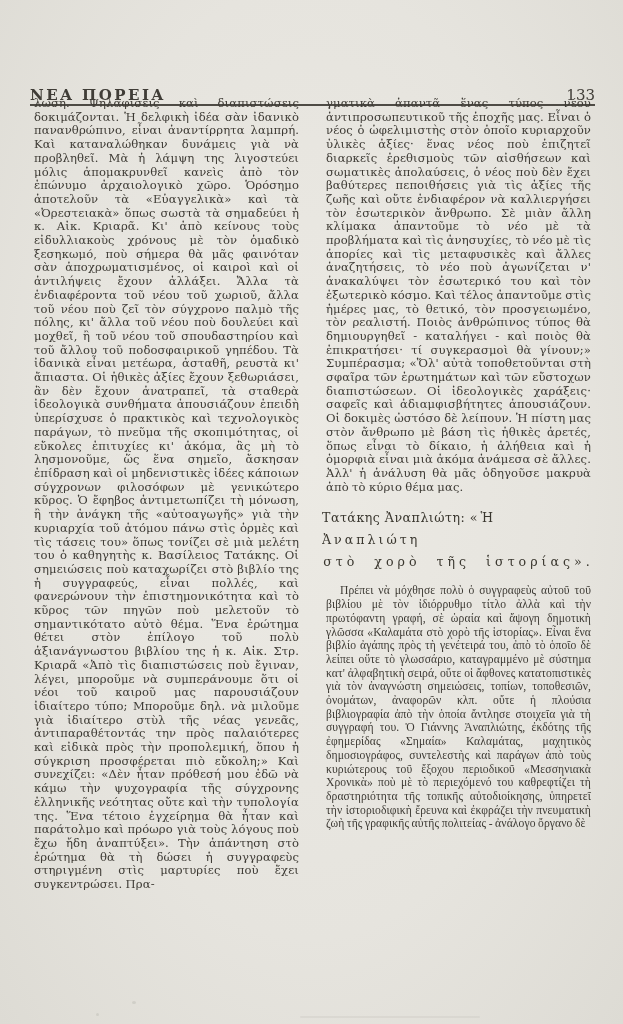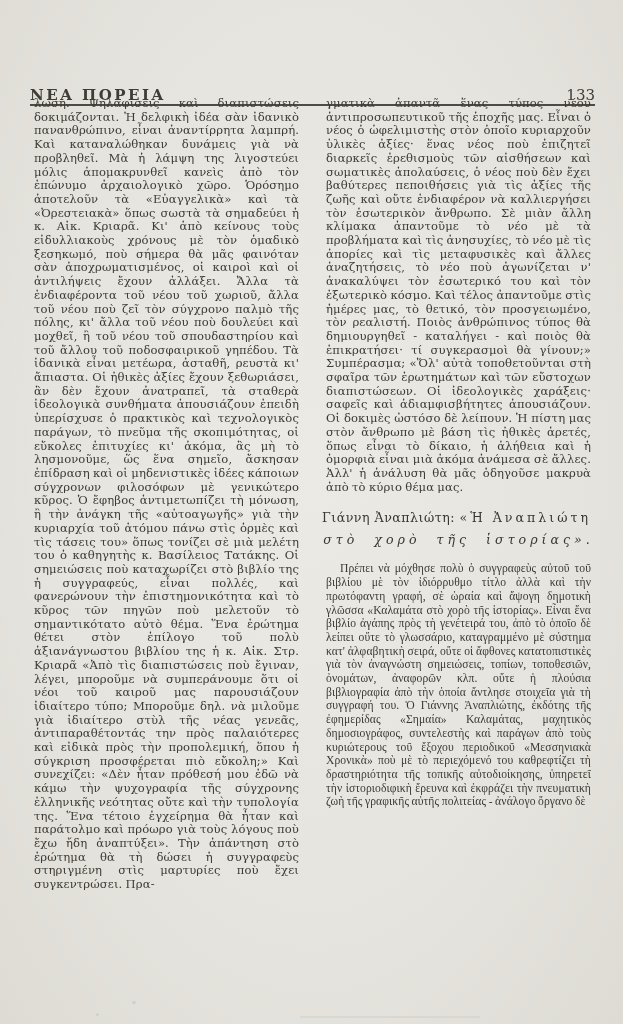--- a/index.html
+++ b/index.html
@@ -75,21 +75,20 @@
     letter-spacing: 0.5px;
   }
   .review-heading .title-part {
     letter-spacing: 3px;
   }
   .review-heading .title-line2 {
     display: block;
     text-align: center;
     letter-spacing: 4px;
     word-spacing: 8px;
-    font-style: italic;
   }
   .indented {
     text-indent: 14px;
     font-family: Liberation Serif, serif;
   }
   .scan-artifact {
     position: absolute;
     background: #c9c7c0;
     border-radius: 50%;
     opacity: 0.7;
@@ -111,21 +110,21 @@
   <div class="columns">
 
     <div class="col">
       <p class="body-text">λωση. Ψηλαφίσεις καὶ διαπιστώσεις δοκιμάζονται. Ἡ δελφικὴ ἰδέα σὰν ἰδανικὸ πανανθρώπινο, εἶναι ἀναντίρρητα λαμπρή. Καὶ καταναλώθηκαν δυνάμεις γιὰ νὰ προβληθεῖ. Μὰ ἡ λάμψη της λιγοστεύει μόλις ἀπομακρυνθεῖ κανεὶς ἀπὸ τὸν ἐπώνυμο ἀρχαιολογικὸ χῶρο. Ὁρόσημο ἀποτελοῦν τὰ «Εὐαγγελικὰ» καὶ τὰ «Ὀρεστειακὰ» ὅπως σωστὰ τὰ σημαδεύει ἡ κ. Αἰκ. Κριαρᾶ. Κι' ἀπὸ κείνους τοὺς εἰδυλλιακοὺς χρόνους μὲ τὸν ὁμαδικὸ ξεσηκωμό, ποὺ σήμερα θὰ μᾶς φαινόταν σὰν ἀποχρωματισμένος, οἱ καιροὶ καὶ οἱ ἀντιλήψεις ἔχουν ἀλλάξει. Ἄλλα τὰ ἐνδιαφέροντα τοῦ νέου τοῦ χωριοῦ, ἄλλα τοῦ νέου ποὺ ζεῖ τὸν σύγχρονο παλμὸ τῆς πόλης, κι' ἄλλα τοῦ νέου ποὺ δουλεύει καὶ μοχθεῖ, ἢ τοῦ νέου τοῦ σπουδαστηρίου καὶ τοῦ ἄλλου τοῦ ποδοσφαιρικοῦ γηπέδου. Τὰ ἰδανικὰ εἶναι μετέωρα, ἀσταθῆ, ρευστὰ κι' ἄπιαστα. Οἱ ἠθικὲς ἀξίες ἔχουν ξεθωριάσει, ἂν δὲν ἔχουν ἀνατραπεῖ, τὰ σταθερὰ ἰδεολογικὰ συνθήματα ἀπουσιάζουν ἐπειδὴ ὑπερίσχυσε ὁ πρακτικὸς καὶ τεχνολογικὸς παράγων, τὸ πνεῦμα τῆς σκοπιμότητας, οἱ εὔκολες ἐπιτυχίες κι' ἀκόμα, ἂς μὴ τὸ λησμονοῦμε, ὥς ἕνα σημεῖο, ἄσκησαν ἐπίδραση καὶ οἱ μηδενιστικὲς ἰδέες κάποιων σύγχρονων φιλοσόφων μὲ γενικώτερο κῦρος. Ὁ ἔφηβος ἀντιμετωπίζει τὴ μόνωση, ἢ τὴν ἀνάγκη τῆς «αὐτοαγωγῆς» γιὰ τὴν κυριαρχία τοῦ ἀτόμου πάνω στὶς ὁρμὲς καὶ τὶς τάσεις του» ὅπως τονίζει σὲ μιὰ μελέτη του ὁ καθηγητὴς κ. Βασίλειος Τατάκης. Οἱ σημειώσεις ποὺ καταχωρίζει στὸ βιβλίο της ἡ συγγραφεύς, εἶναι πολλές, καὶ φανερώνουν τὴν ἐπιστημονικότητα καὶ τὸ κῦρος τῶν πηγῶν ποὺ μελετοῦν τὸ σημαντικότατο αὐτὸ θέμα. Ἕνα ἐρώτημα θέτει στὸν ἐπίλογο τοῦ πολὺ ἀξιανάγνωστου βιβλίου της ἡ κ. Αἰκ. Στρ. Κριαρᾶ «Ἀπὸ τὶς διαπιστώσεις ποὺ ἔγιναν, λέγει, μποροῦμε νὰ συμπεράνουμε ὅτι οἱ νέοι τοῦ καιροῦ μας παρουσιάζουν ἰδιαίτερο τύπο; Μποροῦμε δηλ. νὰ μιλοῦμε γιὰ ἰδιαίτερο στὺλ τῆς νέας γενεᾶς, ἀντιπαραθέτοντάς την πρὸς παλαιότερες καὶ εἰδικὰ πρὸς τὴν προπολεμική, ὅπου ἡ σύγκριση προσφέρεται πιὸ εὔκολη;» Καὶ συνεχίζει: «Δὲν ἦταν πρόθεσή μου ἐδῶ νὰ κάμω τὴν ψυχογραφία τῆς σύγχρονης ἑλληνικῆς νεότητας οὔτε καὶ τὴν τυπολογία της. Ἕνα τέτοιο ἐγχείρημα θὰ ἦταν καὶ παράτολμο καὶ πρόωρο γιὰ τοὺς λόγους ποὺ ἔχω ἤδη ἀναπτύξει». Τὴν ἀπάντηση στὸ ἐρώτημα θὰ τὴ δώσει ἡ συγγραφεὺς στηριγμένη στὶς μαρτυρίες ποὺ ἔχει συγκεντρώσει. Πρα-</p>
     </div>
 
     <div class="col">
       <p class="body-text">γματικὰ ἀπαντᾶ ἕνας τύπος νέου ἀντιπροσωπευτικοῦ τῆς ἐποχῆς μας. Εἶναι ὁ νέος ὁ ὠφελιμιστὴς στὸν ὁποῖο κυριαρχοῦν ὑλικὲς ἀξίες· ἕνας νέος ποὺ ἐπιζητεῖ διαρκεῖς ἐρεθισμοὺς τῶν αἰσθήσεων καὶ σωματικὲς ἀπολαύσεις, ὁ νέος ποὺ δὲν ἔχει βαθύτερες πεποιθήσεις γιὰ τὶς ἀξίες τῆς ζωῆς καὶ οὔτε ἐνδιαφέρον νὰ καλλιεργήσει τὸν ἐσωτερικὸν ἄνθρωπο. Σὲ μιὰν ἄλλη κλίμακα ἀπαντοῦμε τὸ νέο μὲ τὰ προβλήματα καὶ τὶς ἀνησυχίες, τὸ νέο μὲ τὶς ἀπορίες καὶ τὶς μεταφυσικὲς καὶ ἄλλες ἀναζητήσεις, τὸ νέο ποὺ ἀγωνίζεται ν' ἀνακαλύψει τὸν ἐσωτερικό του καὶ τὸν ἐξωτερικὸ κόσμο. Καὶ τέλος ἀπαντοῦμε στὶς ἡμέρες μας, τὸ θετικό, τὸν προσγειωμένο, τὸν ρεαλιστή. Ποιὸς ἀνθρώπινος τύπος θὰ δημιουργηθεῖ - καταλήγει - καὶ ποιὸς θὰ ἐπικρατήσει· τί συγκερασμοὶ θὰ γίνουν;» Συμπέρασμα; «Ὅλ' αὐτὰ τοποθετοῦνται στὴ σφαῖρα τῶν ἐρωτημάτων καὶ τῶν εὔστοχων διαπιστώσεων. Οἱ ἰδεολογικὲς χαράξεις· σαφεῖς καὶ ἀδιαμφισβήτητες ἀπουσιάζουν. Οἱ δοκιμὲς ὡστόσο δὲ λείπουν. Ἡ πίστη μας στὸν ἄνθρωπο μὲ βάση τὶς ἠθικὲς ἀρετές, ὅπως εἶναι τὸ δίκαιο, ἡ ἀλήθεια καὶ ἡ ὀμορφιὰ εἶναι μιὰ ἀκόμα ἀνάμεσα σὲ ἄλλες. Ἀλλ' ἡ ἀνάλυση θὰ μᾶς ὁδηγοῦσε μακρυὰ ἀπὸ τὸ κύριο θέμα μας.</p>
 
       <div class="review-heading">
-        <span class="author">Γιάννη Ἀναπλιώτη: </span><span class="title-part">«Ἡ Ἀναπλιώτη</span>
+        <span class="author">Τατάκης Ἀναπλιώτη: </span><span class="title-part">«Ἡ Ἀναπλιώτη</span>
         <span class="title-part title-line2">στὸ χορὸ τῆς ἱστορίας».</span>
       </div>
 
       <p class="body-text indented">Πρέπει νὰ μόχθησε πολὺ ὁ συγγραφεὺς αὐτοῦ τοῦ βιβλίου μὲ τὸν ἰδιόρρυθμο τίτλο ἀλλὰ καὶ τὴν πρωτόφαντη γραφή, σὲ ὡραία καὶ ἄψογη δημοτικὴ γλῶσσα «Καλαμάτα στὸ χορὸ τῆς ἱστορίας». Εἶναι ἕνα βιβλίο ἀγάπης πρὸς τὴ γενέτειρά του, ἀπὸ τὸ ὁποῖο δὲ λείπει οὔτε τὸ γλωσσάριο, καταγραμμένο μὲ σύστημα κατ' ἀλφαβητικὴ σειρά, οὔτε οἱ ἄφθονες κατατοπιστικὲς γιὰ τὸν ἀναγνώστη σημειώσεις, τοπίων, τοποθεσιῶν, ὀνομάτων, ἀναφορῶν κλπ. οὔτε ἡ πλούσια βιβλιογραφία ἀπὸ τὴν ὁποία ἄντλησε στοιχεῖα γιὰ τὴ συγγραφή του. Ὁ Γιάννης Ἀναπλιώτης, ἐκδότης τῆς ἐφημερίδας «Σημαία» Καλαμάτας, μαχητικὸς δημοσιογράφος, συντελεστὴς καὶ παράγων ἀπὸ τοὺς κυριώτερους τοῦ ἔξοχου περιοδικοῦ «Μεσσηνιακὰ Χρονικὰ» ποὺ μὲ τὸ περιεχόμενό του καθρεφτίζει τὴ δραστηριότητα τῆς τοπικῆς αὐτοδιοίκησης, ὑπηρετεῖ τὴν ἱστοριοδιφικὴ ἔρευνα καὶ ἐκφράζει τὴν πνευματικὴ ζωὴ τῆς γραφικῆς αὐτῆς πολιτείας - ἀνάλογο ὄργανο δὲ</p>
     </div>
 
   </div>
 
   <div class="scan-artifact artifact-1"></div>
   <div class="scan-artifact artifact-2"></div>

